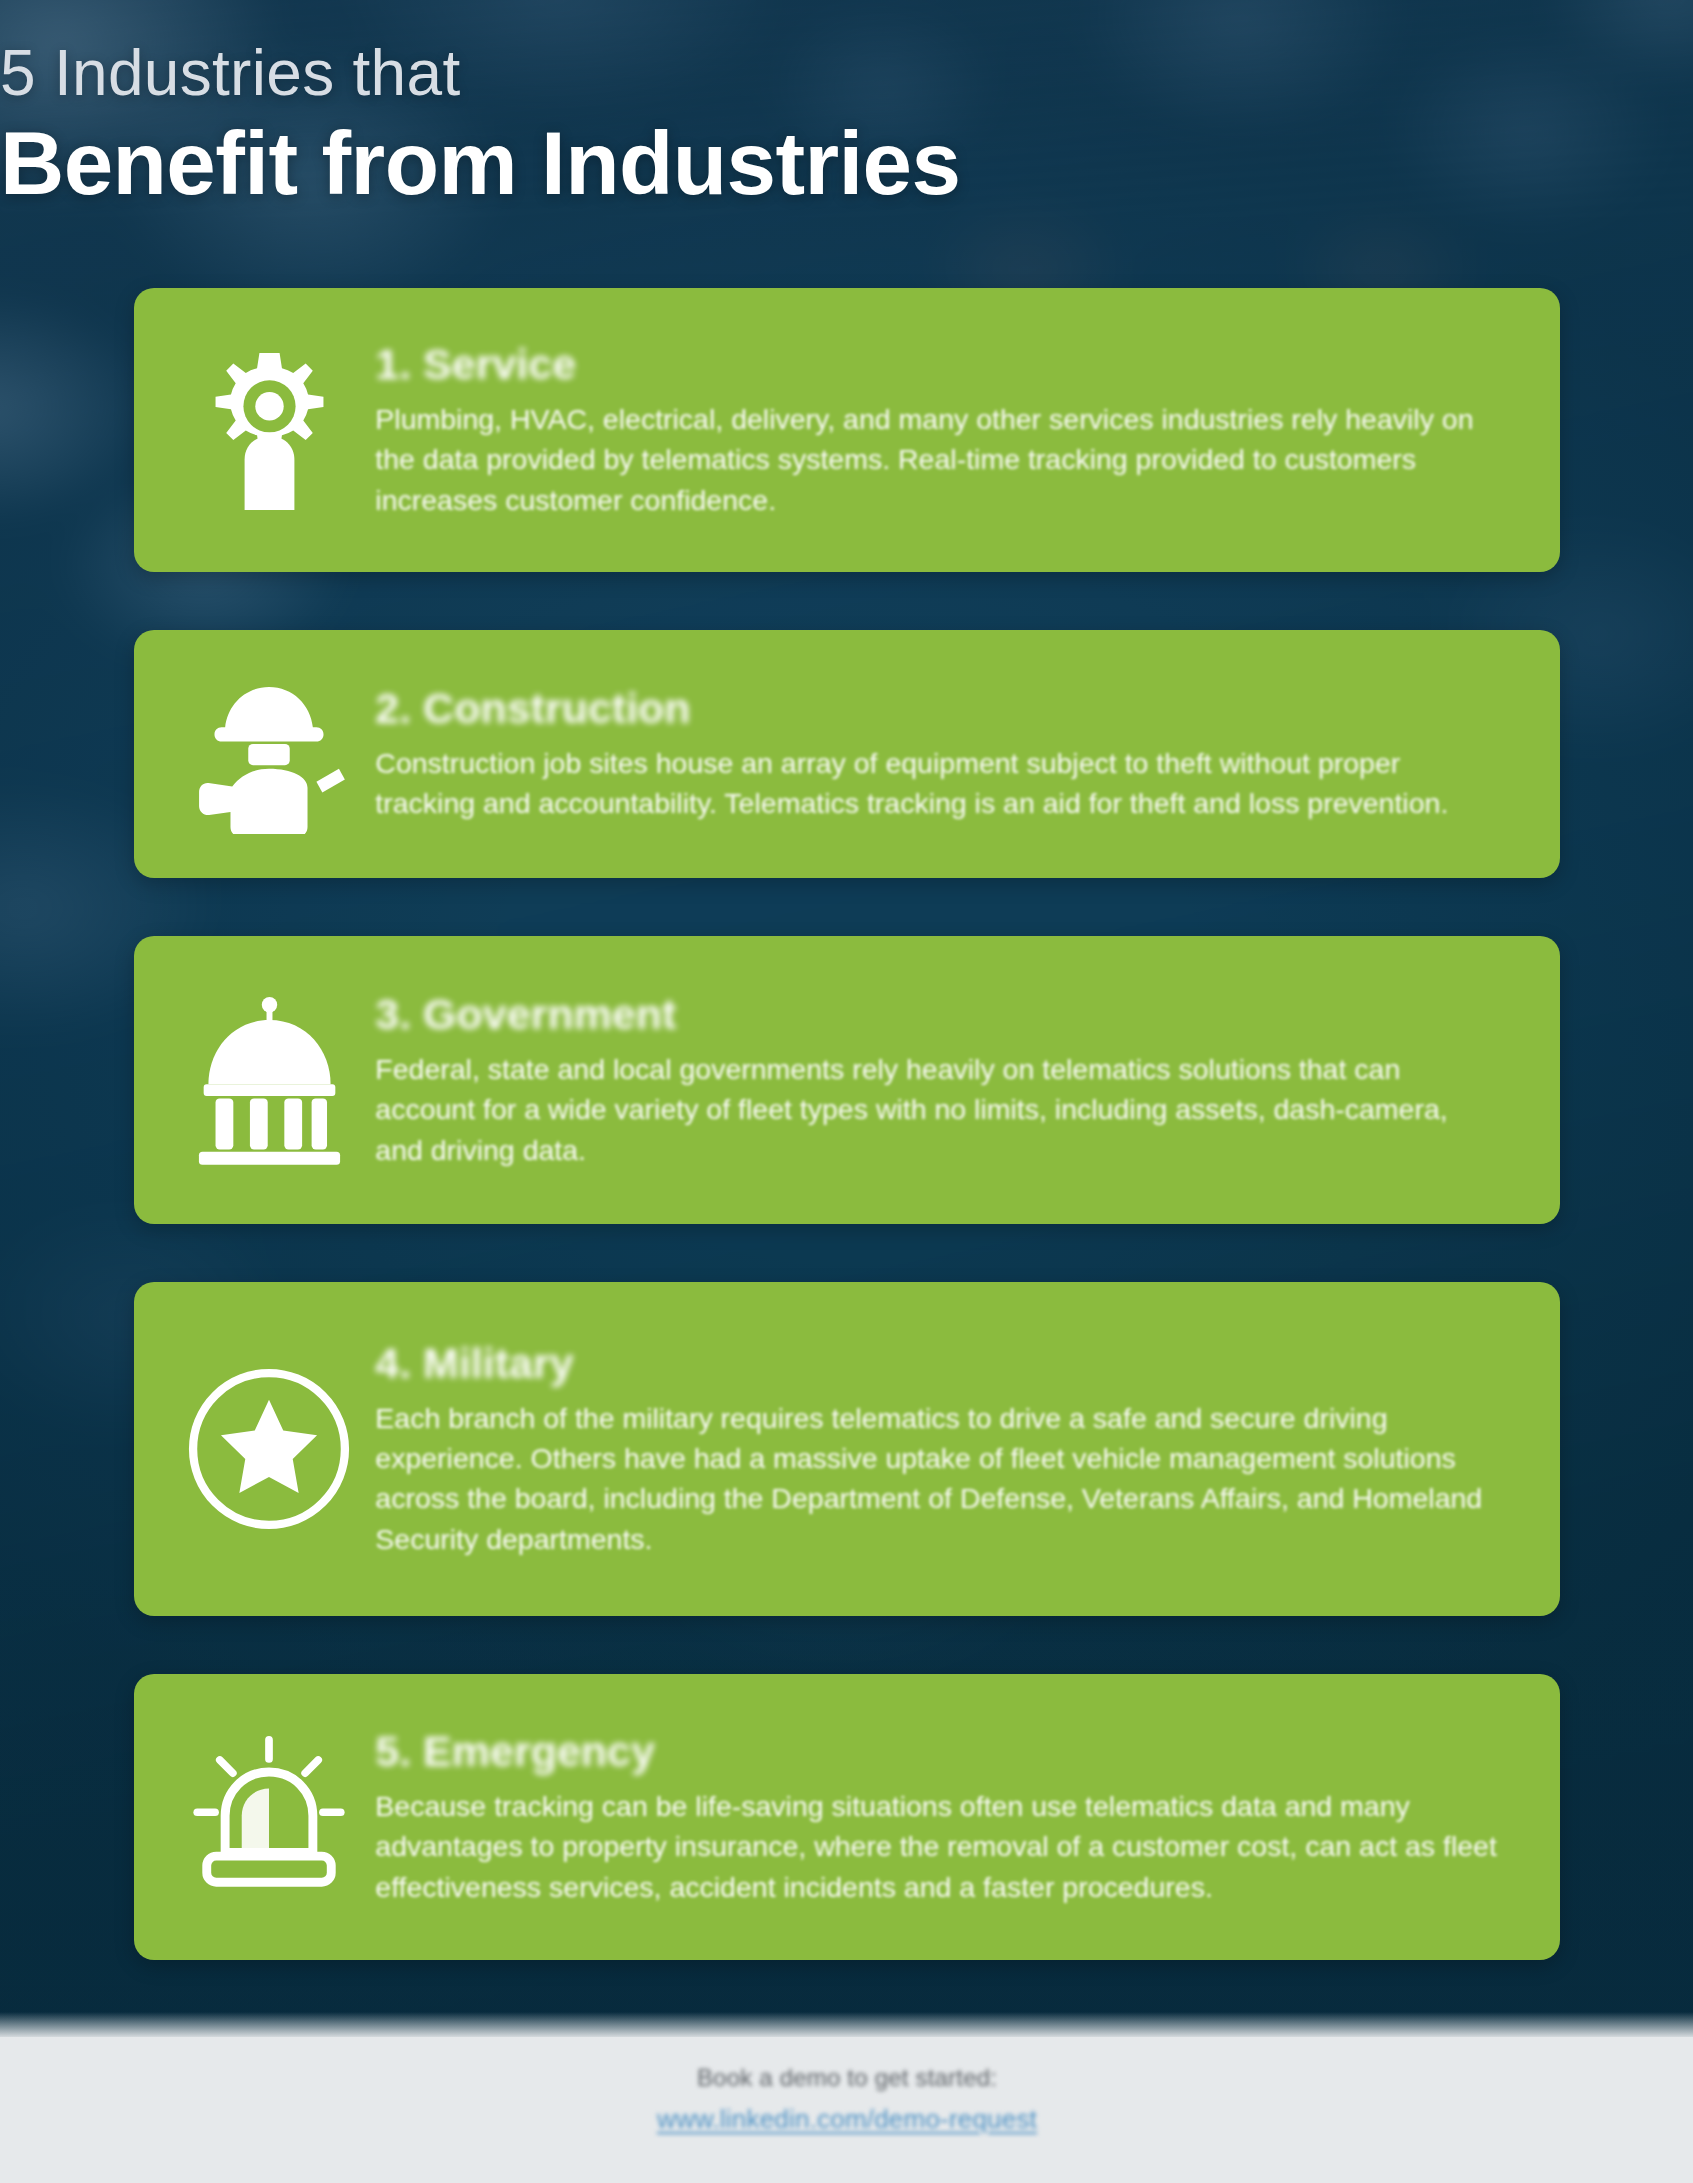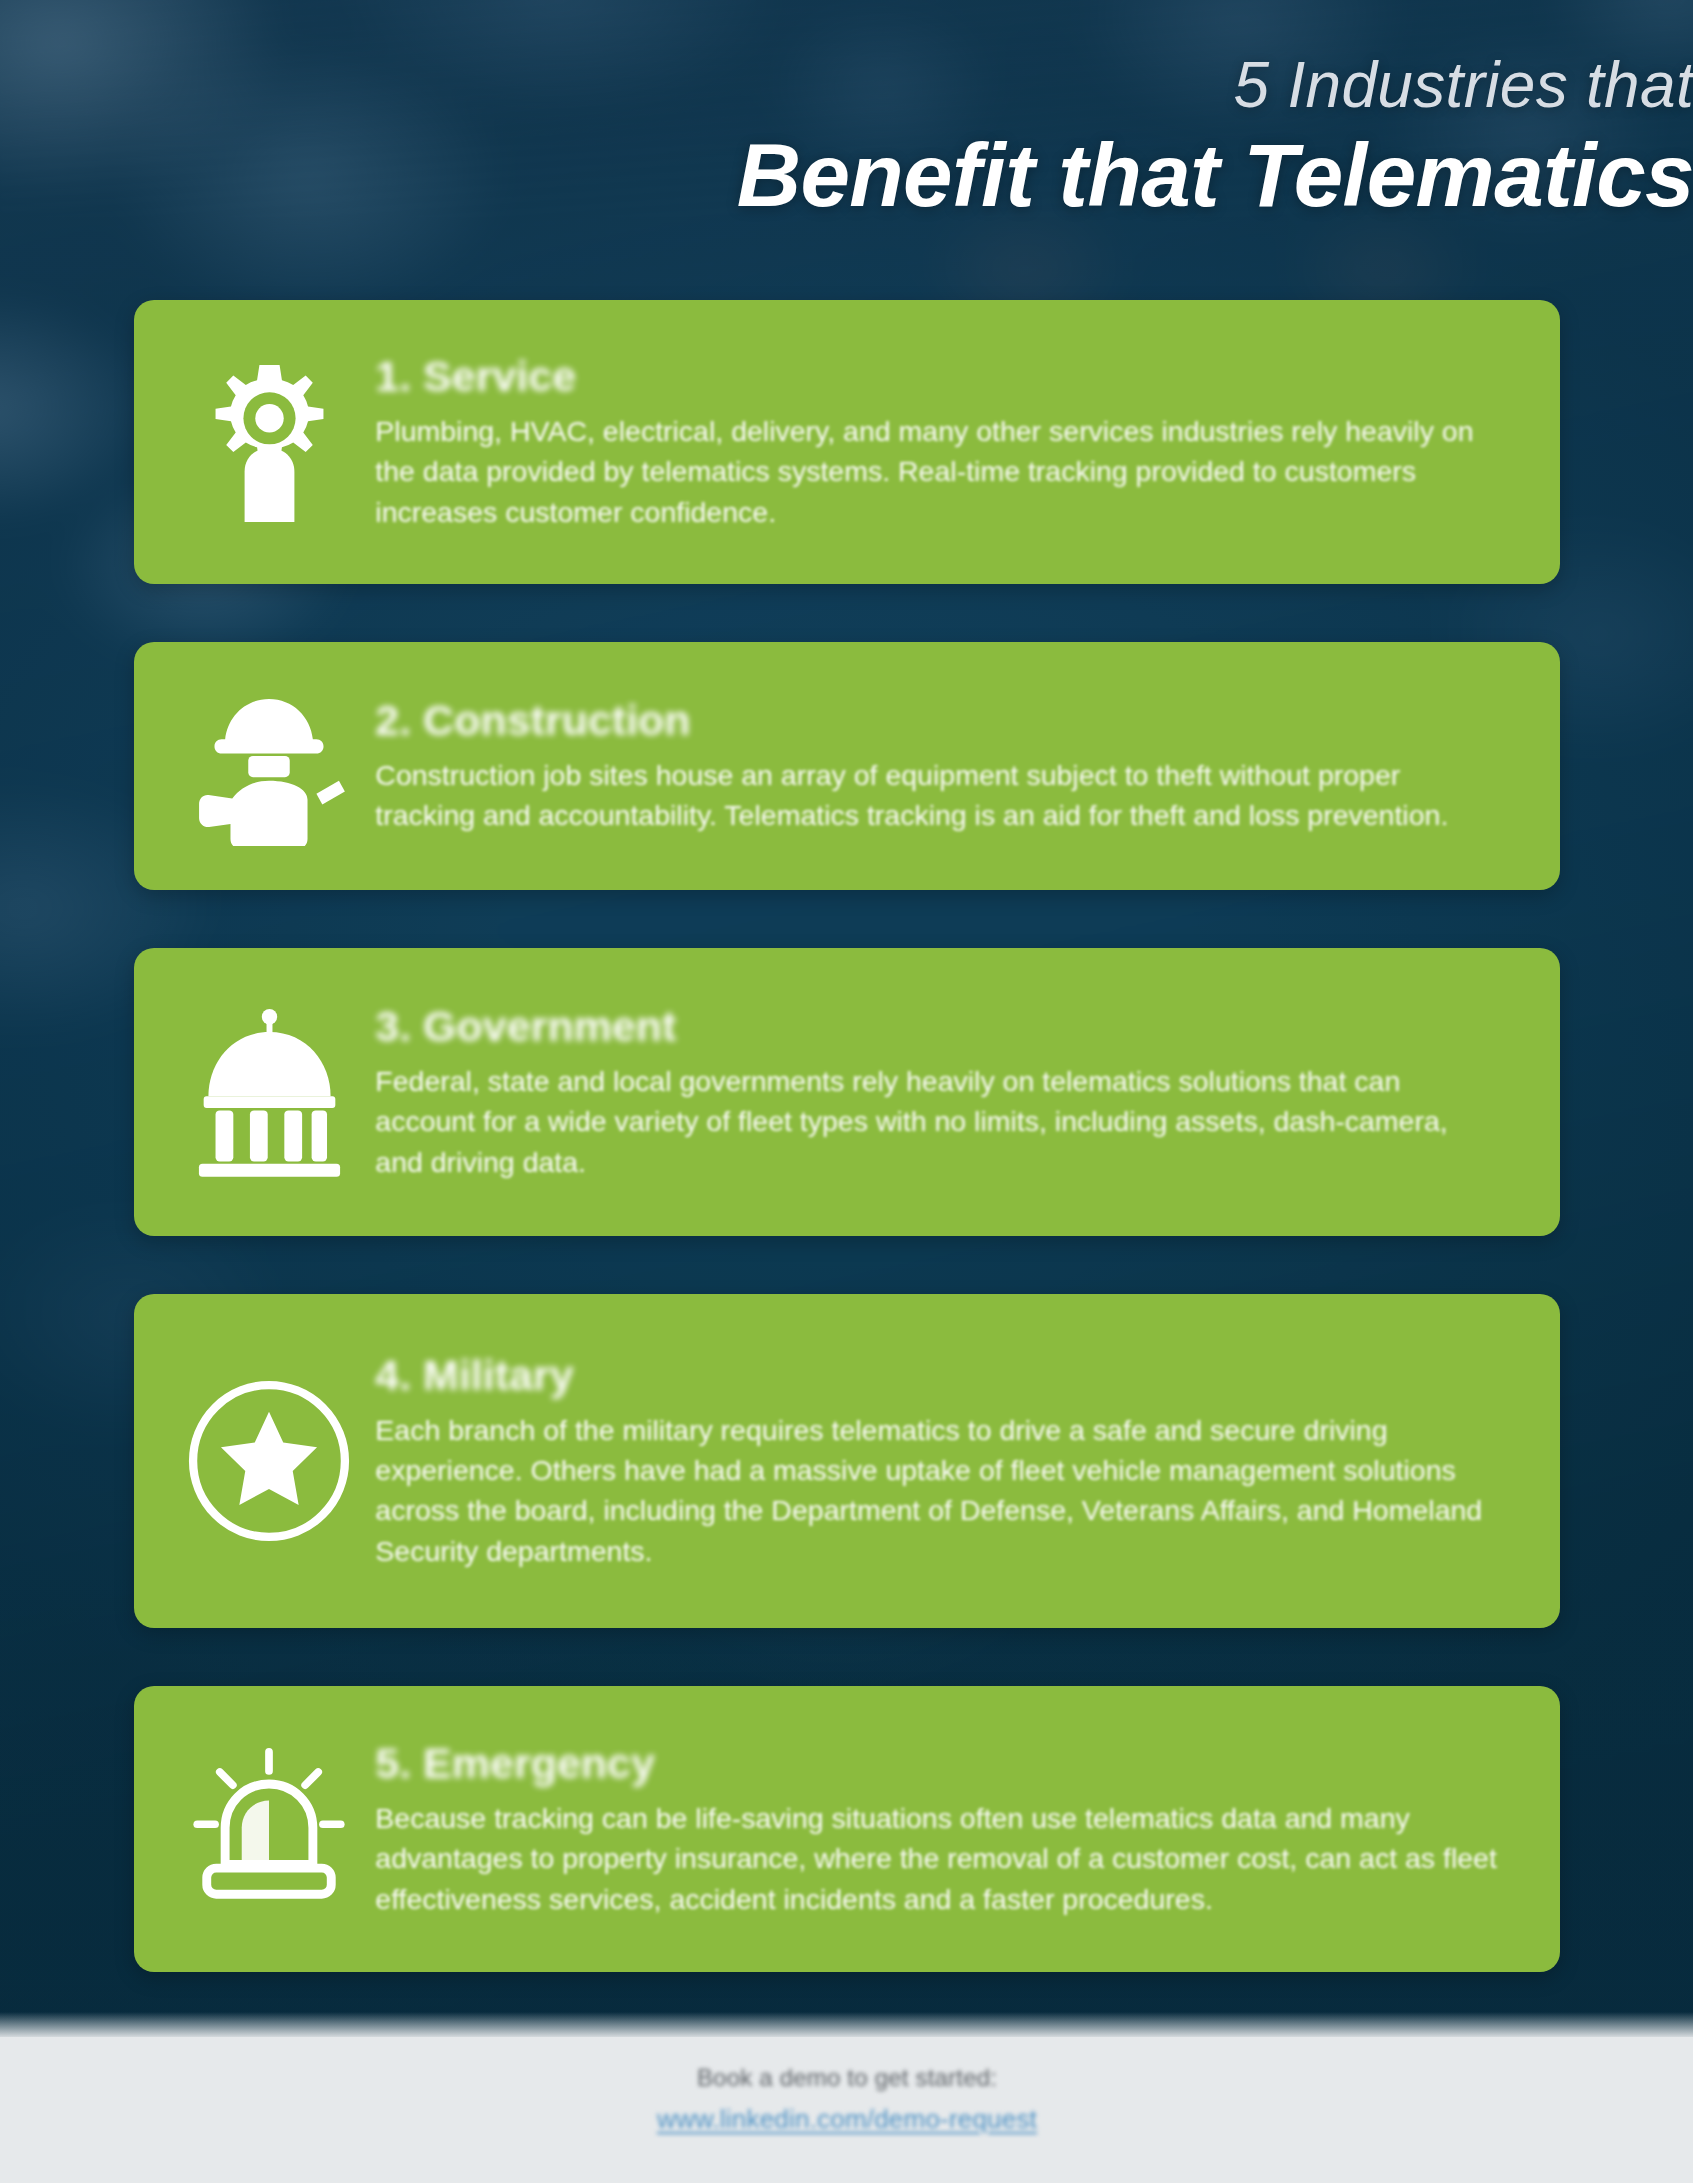--- a/index.html
+++ b/index.html
@@ -64,23 +64,22 @@
     inset:0;
     background:
       radial-gradient(ellipse 1129px 891px at 50% 45%, rgba(0,0,0,0) 30%, rgba(4,30,45,.34) 100%),
       linear-gradient(to bottom, rgba(10,52,74,0) 72%, rgba(9,48,68,.55) 92%, rgba(9,46,66,.8) 100%);
   }
 
   
   .header {
     position:relative;
     z-index:5;
-    padding-top:52px;
-    text-align:right;
-    font-style:italic;
+    padding-top:40px;
+    text-align:left;
   }
   .title-line1 {
     font-size:64px;
     font-weight:400;
     color:#d7dde4;
     letter-spacing:0.3px;
     line-height:1.06;
     text-shadow:0 1.8px 10.7px rgba(0,0,0,.28);
   }
   .title-line2 {
@@ -190,21 +189,21 @@
 <body>
 
 <div class="page">
 
   <div class="bg-photo"></div>
   <div class="bg-lines"></div>
   <div class="bg-vignette"></div>
 
   <div class="header">
     <div class="title-line1">5 Industries that</div>
-    <div class="title-line2">Benefit that Telematics</div>
+    <div class="title-line2">Benefit from Industries</div>
   </div>
 
   <div class="cards">
 
     <div class="card card-1">
       <div class="card-icon">
         <svg width="149" height="166" viewBox="0 0 250 280" aria-hidden="true">
           <g fill="#ffffff">
             <path d="M125 10 l17 0 4 26 a62 62 0 0 1 19 8 l21-16 12 12 -16 21 a62 62 0 0 1 8 19 l26 4 0 17 -26 4 a62 62 0 0 1 -8 19 l16 21 -12 12 -21-16 a62 62 0 0 1 -19 8 l-4 26 -17 0 -17 0 -4-26 a62 62 0 0 1 -19-8 l-21 16 -12-12 16-21 a62 62 0 0 1 -8-19 l-26-4 0-17 26-4 a62 62 0 0 1 8-19 l-16-21 12-12 21 16 a62 62 0 0 1 19-8 l4-26 z"></path>
             <circle cx="125" cy="100" r="44" fill="#8bbb3e"></circle>

